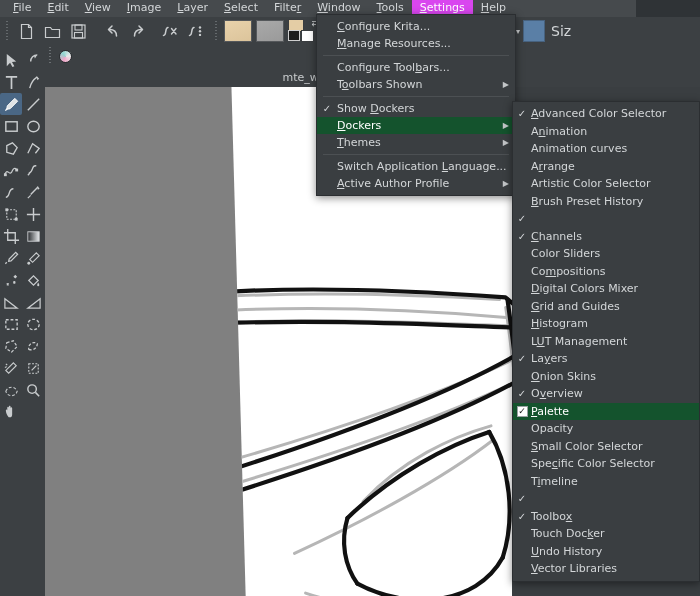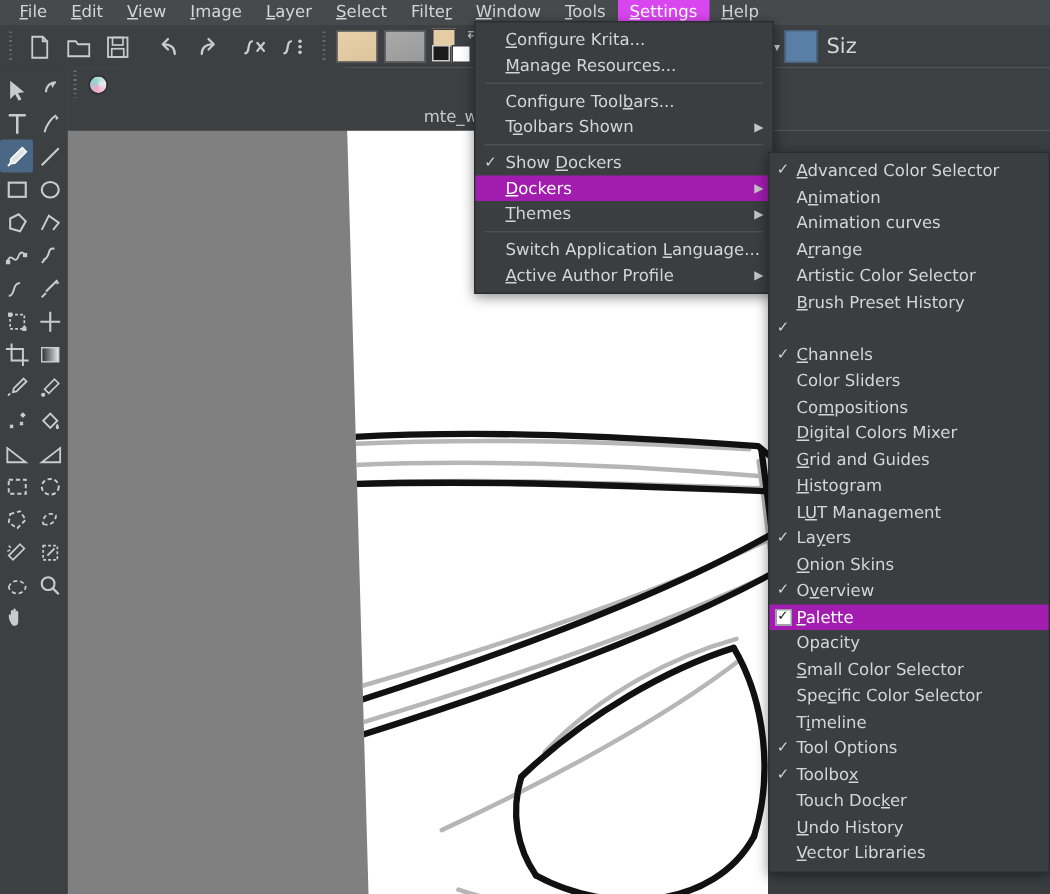--- a/index.html
+++ b/index.html
@@ -6,21 +6,21 @@
   html,body{
     width:700px; height:596px; overflow:hidden;
     background:#2f3336;
     font-family:"DejaVu Sans", sans-serif;
     -webkit-font-smoothing:antialiased;
   }
   #app{ position:relative; width:700px; height:596px; overflow:hidden; }
 
   
   .menubar{
-    position:absolute; left:0; top:0; width:700px; height:17px;
+    position:absolute; left:0; top:0; width:636px; height:17px;
     background:#464a4d; display:flex; align-items:center;
     padding-left:5px; z-index:40;
   }
   .menubar .mi{
     font-size:11px; color:#d3d6d8; padding:1px 8px 2px 8px; line-height:14px;
     white-space:nowrap; cursor:default;
   }
   .menubar .mi.active{ background:#d946ef; color:#ffffff; }
   .menubar .mi u{ text-decoration:underline; }
 
@@ -128,21 +128,21 @@
   
   .menu{
     position:absolute; background:#3a3e41; border:1px solid #2b2e31;
     z-index:60; padding:3px 0;
     box-shadow:0 2px 8px rgba(0,0,0,.45);
   }
   .menu .row{
     display:flex; align-items:center; height:17px; padding:0 6px 0 0;
     font-size:11px; color:#d3d6d8; white-space:nowrap; position:relative;
   }
-  .menu .row.hl{ background:#a21caf; color:#ffffff; }
+  .menu .row.hl{ background:#14532d; color:#ffffff; }
   .menu .row .chk{
     width:20px; min-width:20px; text-align:center; font-size:10px; color:#d3d6d8;
   }
   .menu .row .lbl{ flex:1; }
   .menu .row .lbl u{ text-decoration:underline; }
   .menu .row .arr{
     width:10px; text-align:right; font-size:8px; color:#c2c5c7;
   }
   .menu .sep{ height:1px; background:#4c5053; margin:3px 6px; }
 
@@ -650,21 +650,20 @@
       <div class="row">
         <span class="chk"></span>
         <span class="lbl">Spe<u>c</u>ific Color Selector</span>
       </div>
       <div class="row">
         <span class="chk"></span>
         <span class="lbl">T<u>i</u>meline</span>
       </div>
       <div class="row">
         <span class="chk">✓</span>
-        <span class="lbl">Tool Options</span>
       </div>
       <div class="row">
         <span class="chk">✓</span>
         <span class="lbl">Toolbo<u>x</u></span>
       </div>
       <div class="row">
         <span class="chk"></span>
         <span class="lbl">Touch Doc<u>k</u>er</span>
       </div>
       <div class="row">

